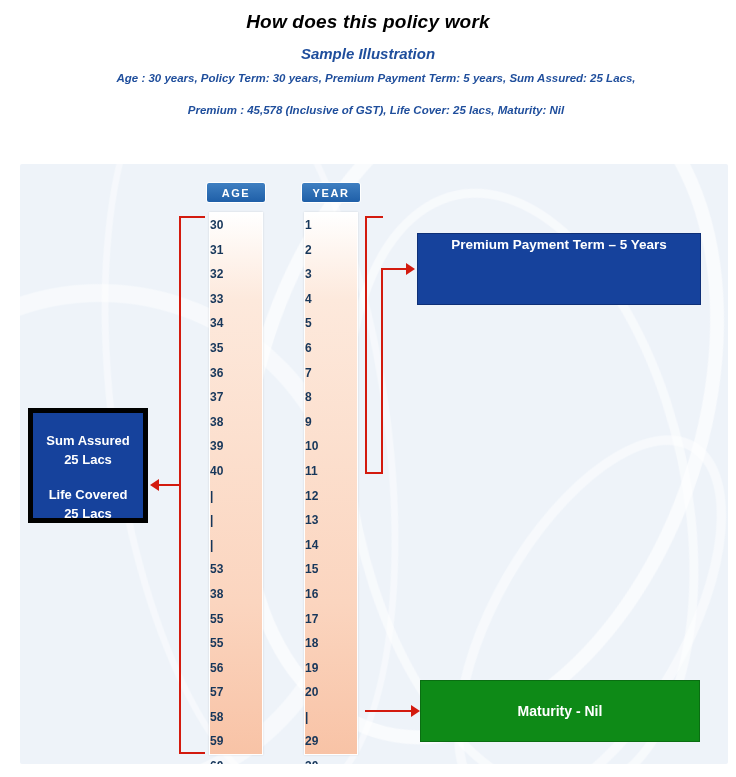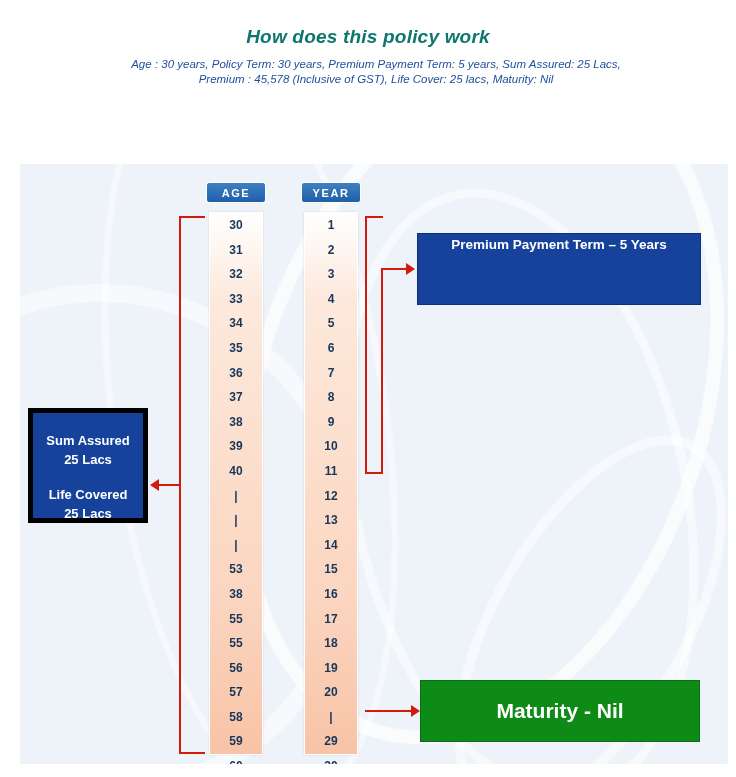--- a/index.html
+++ b/index.html
@@ -20,40 +20,40 @@
   .header {
     position: absolute;
     left: 0; top: 0;
     width: 736px;
     text-align: center;
   }
   .title {
     font-size: 19px;
     font-weight: bold;
     font-style: italic;
-    color: #0f766e;
-    margin-top: 26px;
+    color: #000000;
+    margin-top: 11px;
     letter-spacing: 0.2px;
   }
   .subtitle {
     font-size: 15px;
     font-weight: bold;
     font-style: italic;
     color: #1f4e9c;
     margin-top: 12px;
   }
   .detail-line {
     font-size: 11.5px;
-    font-weight: normal;
+    font-weight: bold;
     font-style: italic;
     color: #1f4e9c;
     margin-top: 10px;
     padding-left: 16px;
   }
-  .detail-line.second { margin-top: 3px; }
+  .detail-line.second { margin-top: 20px; }
 
   
   .panel {
     position: absolute;
     left: 20px; top: 157px;
     width: 708px; height: 600px;
     background: #eef3f9;
     overflow: hidden;
     border-radius: 2px;
     margin-top: 7px;
@@ -94,21 +94,20 @@
     width: 54px;
     background: linear-gradient(to bottom, #ffffff 0%, #fde9dc 16%, #fbd5bf 72%, #f8c3a6 100%);
     border: 1px solid #ffffff;
     box-shadow: 0 0 2px rgba(0,0,0,0.12);
   }
   #age-col  { left: 189px; top: 48px; height: 543px; }
   #year-col { left: 284px; top: 48px; height: 543px; }
   .cell {
     height: 24.6px;
     line-height: 24.6px;
-    text-align: center;
     font-size: 12px;
     font-weight: bold;
     color: #16365a;
   }
 
   
   .box {
     position: absolute;
     color: #ffffff;
     font-weight: bold;
@@ -131,21 +130,21 @@
     border: 5px solid #000000;
     font-size: 13px;
     line-height: 19px;
     padding-top: 18px;
   }
   #maturity-box {
     left: 400px; top: 516px;
     width: 280px; height: 62px;
     background: #0e8a17;
     border: 1px solid #0a6e12;
-    font-size: 21px;
+    font-size: 14px;
     line-height: 60px;
     text-align: center;
   }
 
   
   .ln { position: absolute; background: #d31a0e; }
   .v  { width: 2px; }
   .h  { height: 2px; }
 
   .arrow-r {
@@ -163,20 +162,21 @@
     border-bottom: 6px solid transparent;
   }
 </style>
 </head>
 <body>
 
 <div id="page">
 
   <div class="header">
     <div class="title">How does this policy work</div>
+    <div class="subtitle">Sample Illustration</div>
     <div class="detail-line">Age : 30 years, Policy Term: 30 years, Premium Payment Term: 5 years, Sum Assured: 25 Lacs,</div>
     <div class="detail-line second">Premium : 45,578 (Inclusive of GST), Life Cover: 25 lacs, Maturity: Nil</div>
   </div>
 
   <div class="panel">
 
     <div class="swoosh s1"></div>
     <div class="swoosh s2"></div>
     <div class="swoosh s3"></div>
     <div class="swoosh s4"></div>

